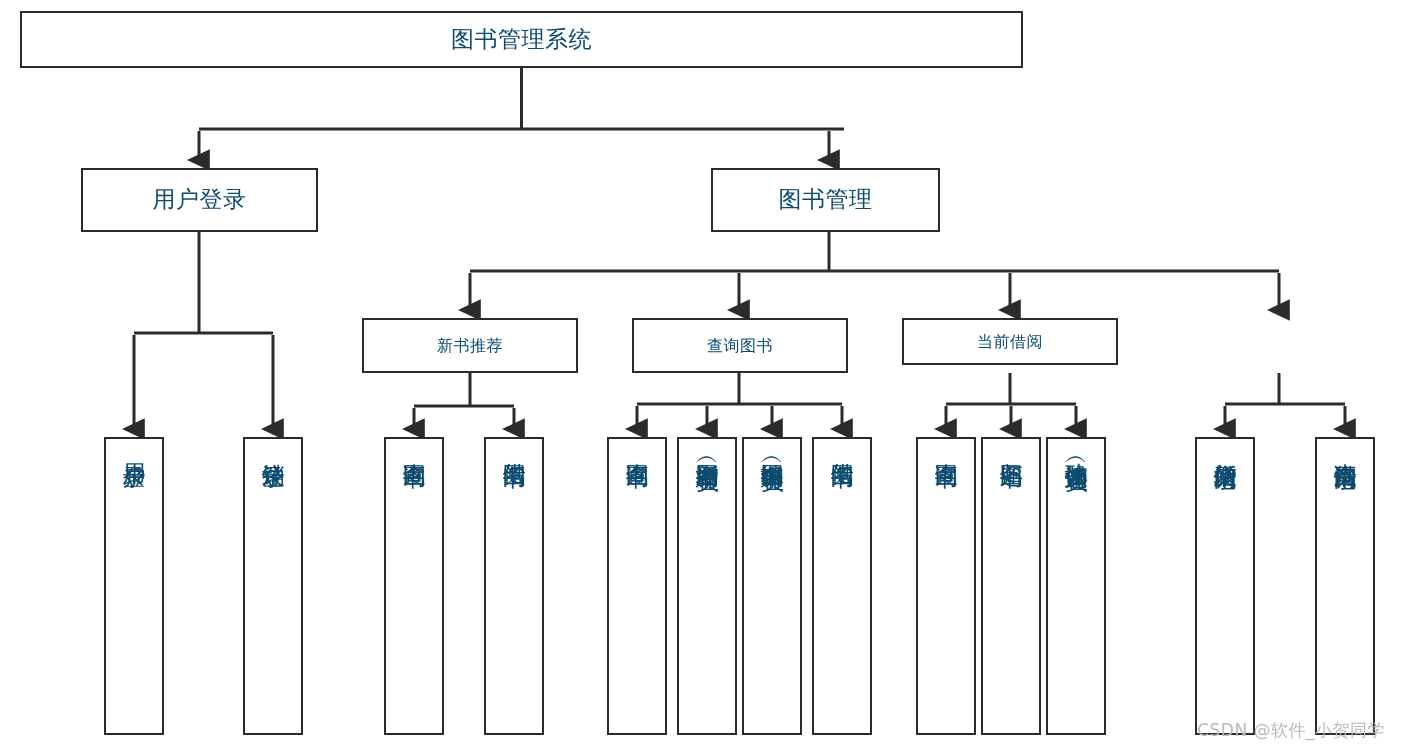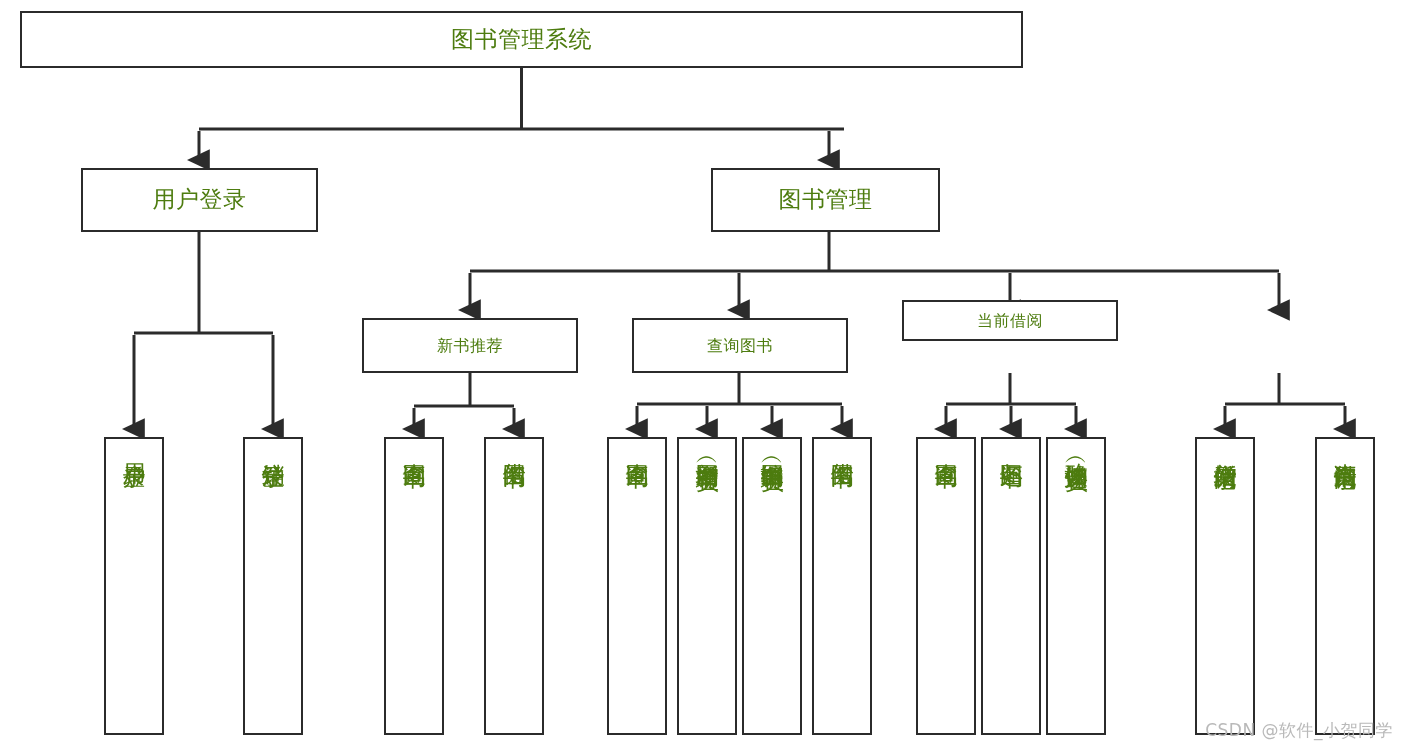--- a/index.html
+++ b/index.html
@@ -25,21 +25,21 @@
   }
   .node {
     position: absolute;
     box-sizing: border-box;
     border: 2.5px solid #2b2b2b;
     background: #ffffff;
     display: flex;
     align-items: center;
     justify-content: center;
     text-align: right;
-    color: #4d7c0f;
+    color: #0c4a6e;
   }
   .node .lbl {
     display: block;
     line-height: 1.12;
     letter-spacing: 0.5px;
   }
   .node-root .lbl   { font-size: 23px; }
   .node-lvl2 .lbl   { font-size: 23px; }
   .node-lvl3 .lbl   { font-size: 16px; }
   .node-leaf {
@@ -49,21 +49,21 @@
   .node-leaf .lbl {
     writing-mode: vertical-rl;
     text-orientation: upright;
     font-size: 23px;
     line-height: 1.28;
     letter-spacing: 1px;
     white-space: nowrap;
   }
   .watermark {
     position: absolute;
-    right: 12px;
+    right: 20px;
     bottom: 5px;
     font-size: 17px;
     color: #b9b9b9;
     white-space: nowrap;
     letter-spacing: 0.5px;
   }
 </style>
 </head>
 <body>
 
@@ -129,21 +129,21 @@
   <div class="node node-lvl2" style="left:711px; top:168px; width:229px; height:64px;">
     <span class="lbl">图书管理</span>
   </div>
 
   <div class="node node-lvl3" style="left:362px; top:318px; width:216px; height:55px;">
     <span class="lbl">新书推荐</span>
   </div>
   <div class="node node-lvl3" style="left:632px; top:318px; width:216px; height:55px;">
     <span class="lbl">查询图书</span>
   </div>
-  <div class="node node-lvl3" style="left:902px; top:300px; width:216px; height:41px;">
+  <div class="node node-lvl3" style="left:902px; top:318px; width:216px; height:47px;">
     <span class="lbl">当前借阅</span>
   </div>
 
   <div class="node node-leaf" style="left:104px; top:437px; width:60px; height:298px;">
     <span class="lbl">用户登录</span>
   </div>
   <div class="node node-leaf" style="left:243px; top:437px; width:60px; height:298px;">
     <span class="lbl">注销登录</span>
   </div>
 

